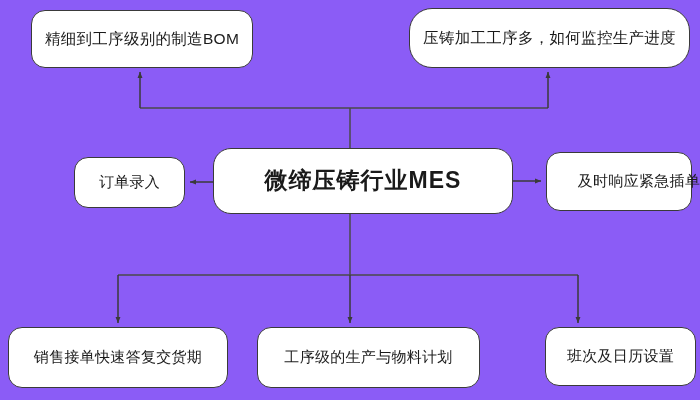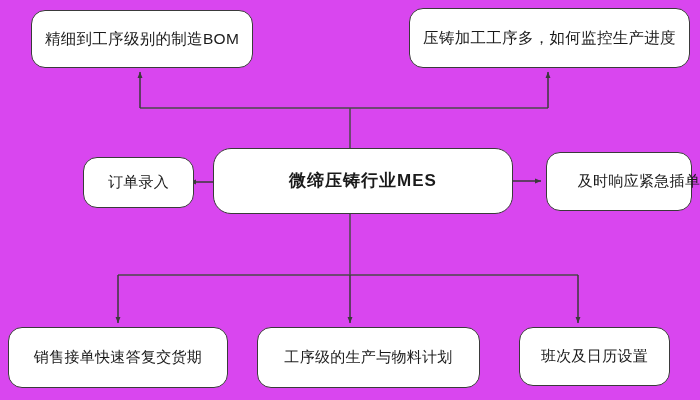--- a/index.html
+++ b/index.html
@@ -4,21 +4,21 @@
 <style>
   html, body {
     margin: 0;
     padding: 0;
     background: #ffffff;
   }
   #diagram-root {
     position: relative;
     width: 700px;
     height: 400px;
-    background: #d946ef;
+    background: #8b5cf6;
     font-family: "Liberation Sans", "DejaVu Sans", sans-serif;
     overflow: hidden;
   }
   .connector-layer {
     position: absolute;
     left: 0;
     top: 0;
     width: 700px;
     height: 400px;
     pointer-events: none;
@@ -44,36 +44,36 @@
   }
   .node-problem {
     font-size: 15.5px;
     font-weight: 400;
   }
   .node-feature {
     font-size: 15px;
     font-weight: 400;
   }
   .node-center {
-    font-size: 17px;
+    font-size: 23px;
     font-weight: bold;
     border-width: 1.8px;
     border-radius: 18px;
     letter-spacing: 1px;
   }
 
   
   #node-bom        { left: 31px;  top: 10px;  width: 222px; height: 58px; }
-  #node-progress   { left: 409px; top: 8px;   width: 281px; height: 60px; }
-  #node-order      { left: 83px;  top: 157px; width: 111px; height: 51px; }
+  #node-progress   { left: 409px; top: 8px;   width: 281px; height: 60px; border-radius: 23px; }
+  #node-order      { left: 74px;  top: 157px; width: 111px; height: 51px; }
   #node-mes        { left: 213px; top: 148px; width: 300px; height: 66px; }
   #node-urgent     { left: 546px; top: 152px; width: 146px; height: 59px; padding-left: 40px; }
   #node-plan       { left: 8px;   top: 327px; width: 220px; height: 61px; }
   #node-delivery   { left: 257px; top: 327px; width: 223px; height: 61px; }
-  #node-calendar   { left: 519px; top: 327px; width: 151px; height: 59px; }
+  #node-calendar   { left: 545px; top: 327px; width: 151px; height: 59px; }
 </style>
 </head>
 <body>
 
 <div id="diagram-root">
 
   <svg class="connector-layer" viewBox="0 0 700 400" width="700" height="400" xmlns="http://www.w3.org/2000/svg">
     <defs>
       <marker id="arrowhead" markerWidth="8" markerHeight="8" refX="6.4" refY="3" orient="auto" markerUnits="userSpaceOnUse">
         <path d="M0,0.4 L6.6,3 L0,5.6 z" fill="#3a3a3a"></path>

